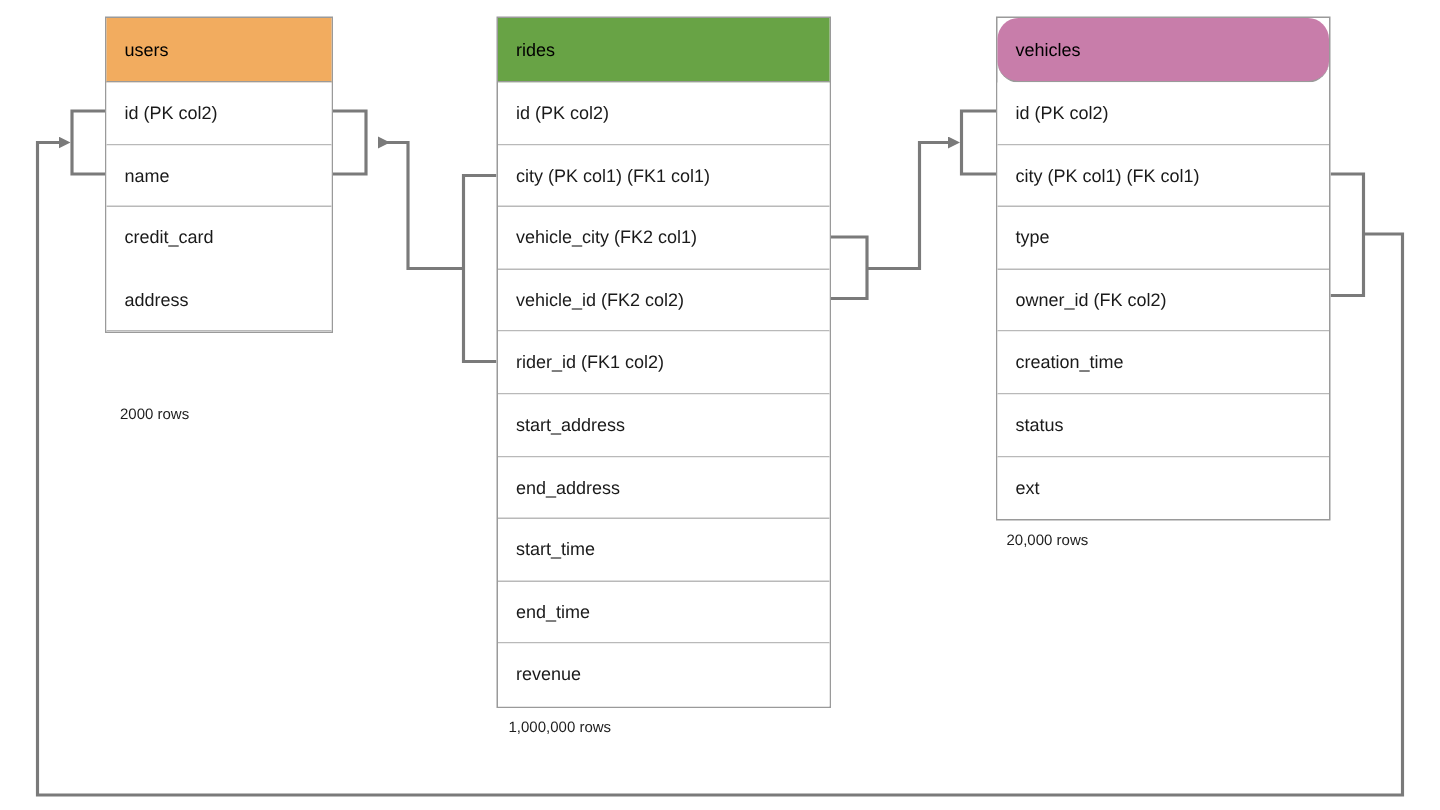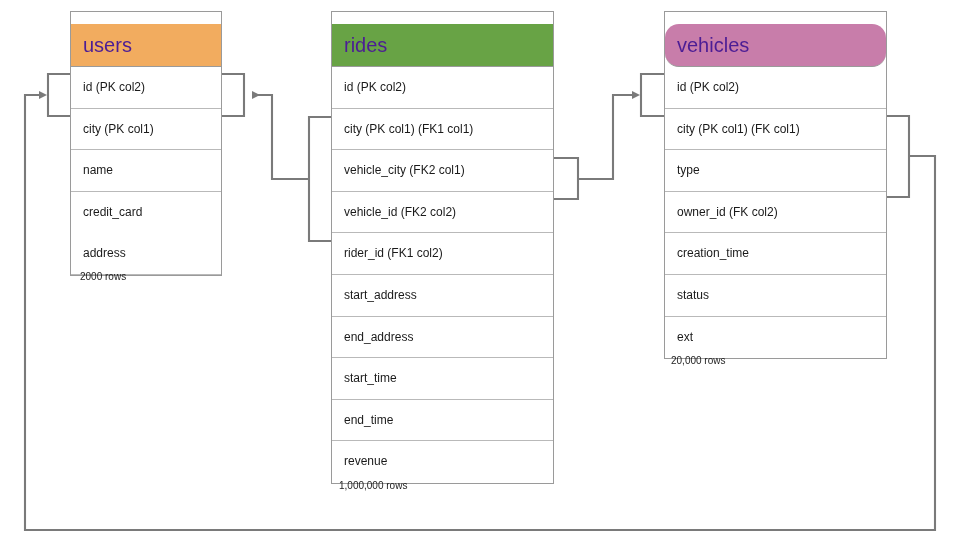--- a/index.html
+++ b/index.html
@@ -32,26 +32,25 @@
     box-sizing: border-box;
     background: #ffffff;
     border: 1px solid #9a9a9a;
     z-index: 3;
   }
   .tbl-header {
     box-sizing: border-box;
     height: 43px;
     line-height: 43px;
     padding: 0 0 0 12px;
-    font-size: 20px;
-    color: #4c1d95;
+    font-size: 12px;
+    color: #000000;
     border-bottom: 1px solid #9a9a9a;
     white-space: nowrap;
     overflow: hidden;
-    margin-top: 12px;
   }
   .tbl-row {
     box-sizing: border-box;
     height: 41.6px;
     line-height: 41.6px;
     padding: 0 0 0 12px;
     font-size: 12px;
     color: #1a1a1a;
     border-bottom: 1px solid #b9b9b9;
     white-space: nowrap;
@@ -114,23 +113,20 @@
   </svg>
 
   <div class="table-box" style="left:70px; top:11px; width:152px;">
     <div class="tbl-header" style="background:#F2AC5F;">
       <span>users</span>
     </div>
     <div class="tbl-row">
       <span>id (PK col2)</span>
     </div>
     <div class="tbl-row">
-      <span>city (PK col1)</span>
-    </div>
-    <div class="tbl-row">
       <span>name</span>
     </div>
     <div class="tbl-row last">
       <span>credit_card</span>
     </div>
     <div class="tbl-row">
       <span>address</span>
     </div>
   </div>
   <div class="row-count" style="left:80px; top:271px;">2000 rows</div>

